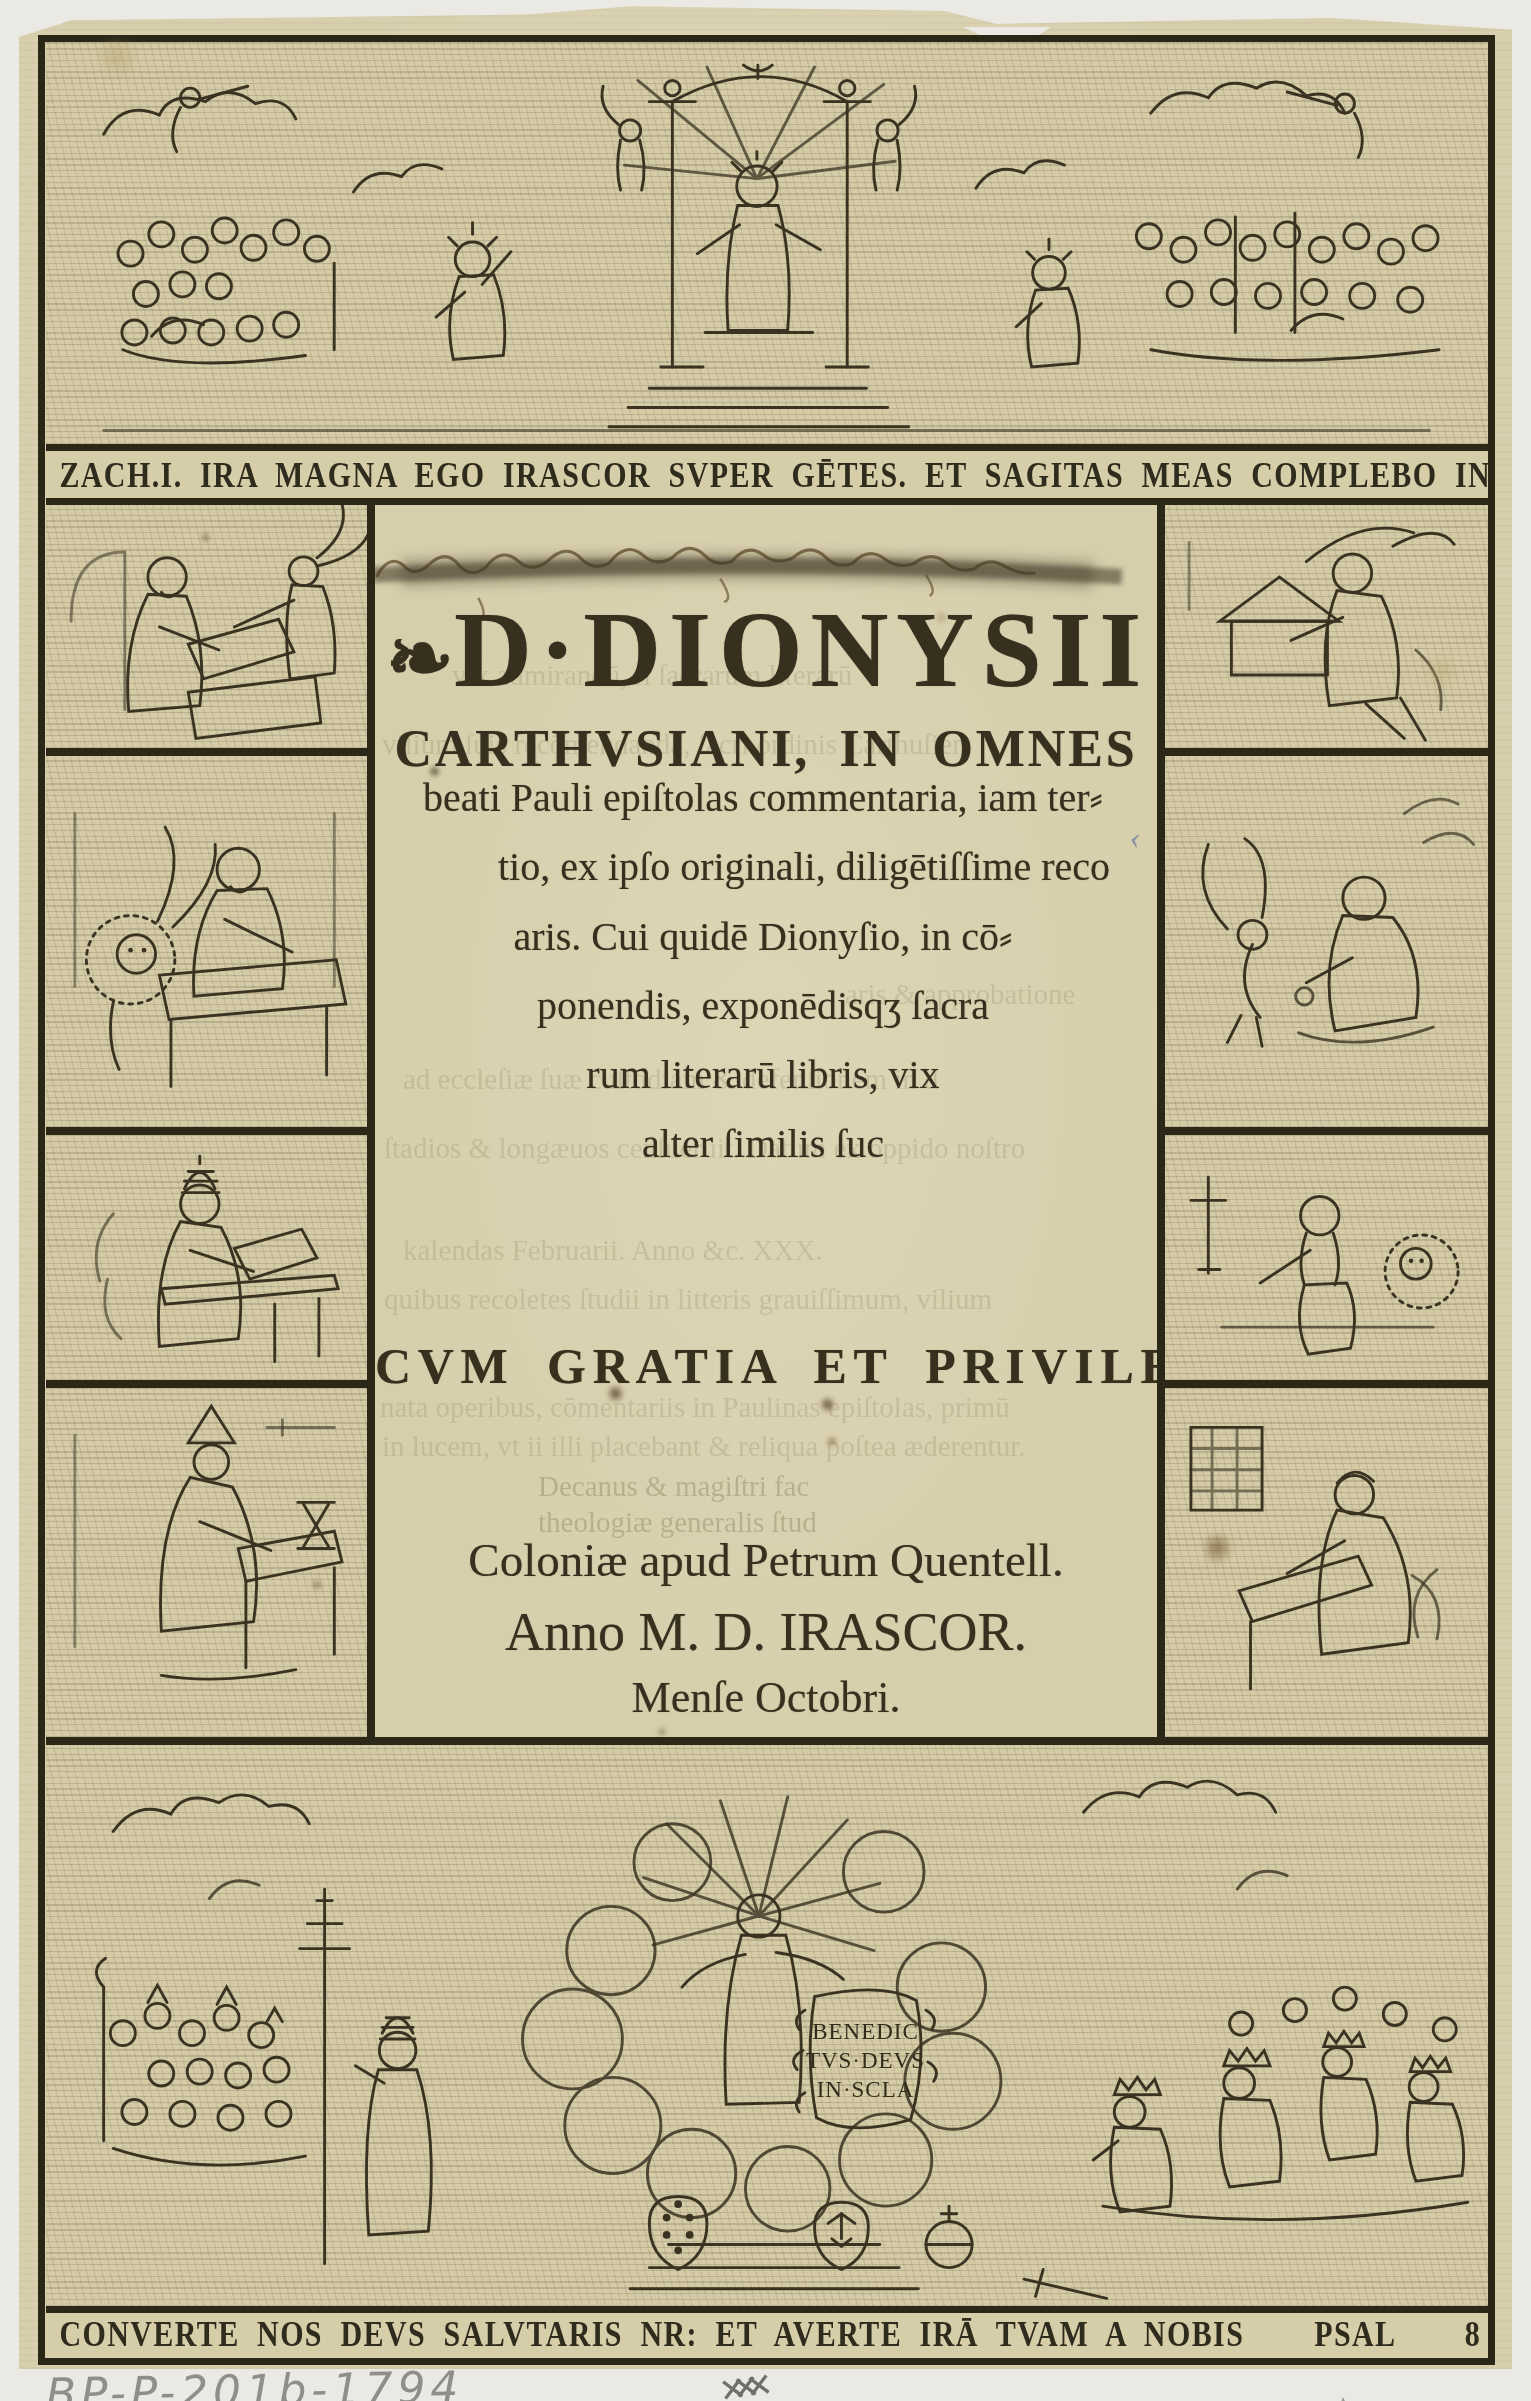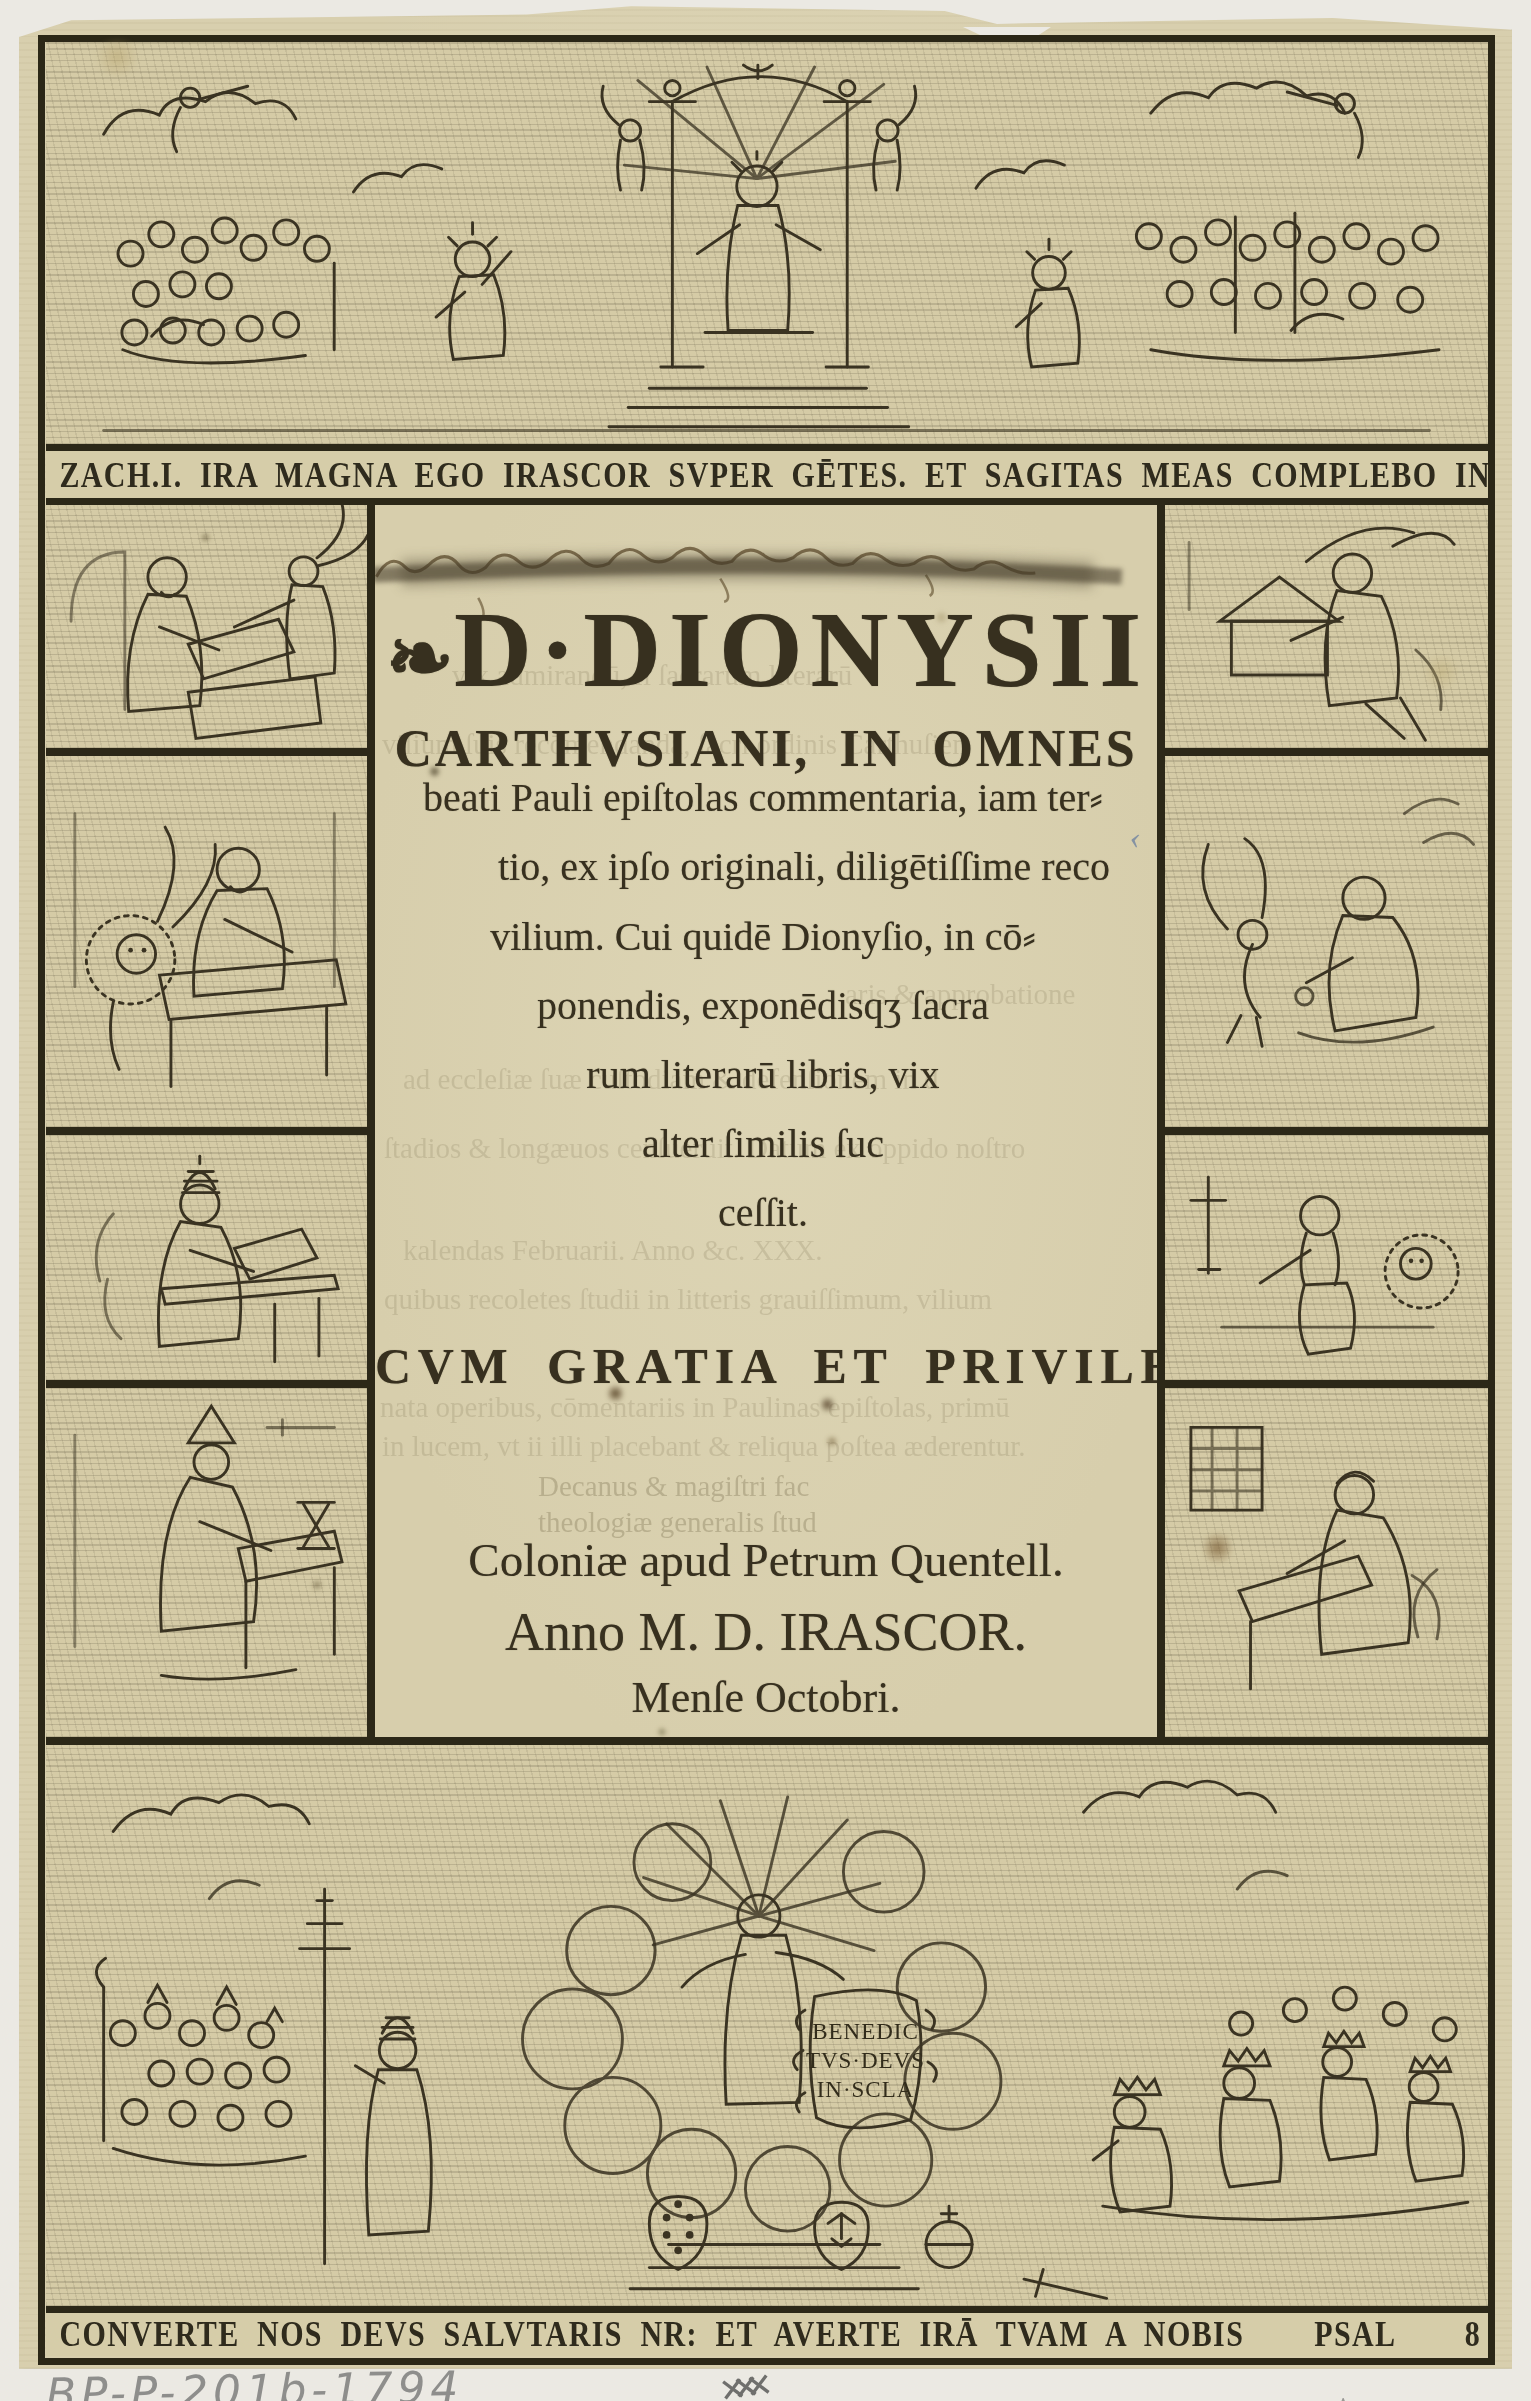--- a/index.html
+++ b/index.html
@@ -216,25 +216,24 @@
   </div>
 
   <div id="titleline" class="tx">
     <span><span class="orn">❧</span><span>D·</span></span>
     <span>DIONYSII</span>
   </div>
   <div id="subtitle" class="tx">CARTHVSIANI, IN OMNES</div>
 
   <div class="tx bodyline" style="top:774px;">beati Pauli epiſtolas commentaria, iam ter⸗</div>
   <div class="tx bodyline" style="top:843px;padding-left:41px;">tio, ex ipſo originali, diligētiſſime reco</div>
-  <div class="tx bodyline" style="top:913px;">vilium. Cui quidē Dionyſio, in cō⸗</div>
+  <div class="tx bodyline" style="top:913px;">aris. Cui quidē Dionyſio, in cō⸗</div>
   <div class="tx bodyline" style="top:982px;">ponendis, exponēdisqʒ ſacra</div>
   <div class="tx bodyline" style="top:1051px;">rum literarū libris, vix</div>
   <div class="tx bodyline" style="top:1120px;">alter ſimilis ſuc</div>
-  <div class="tx bodyline" style="top:1189px;">ceſſit.</div>
 
   <div id="privilege" class="tx">CVM GRATIA ET PRIVILEGIO.</div>
 
   <div class="tx imprint" style="top:1533px;font-size:47px;">Coloniæ apud Petrum Quentell.</div>
   <div class="tx imprint" style="top:1601px;font-size:54px;">Anno M. D. IRASCOR.</div>
   <div class="tx imprint" style="top:1672px;font-size:44px;">Menſe Octobri.</div>
 
   <div class="wc" style="left:46px;top:504px;width:321px;height:244px;">
     <svg viewBox="0 0 334 254">
       <path d="M26 122 q0 -72 56 -72 v164" opacity=".55"></path>

